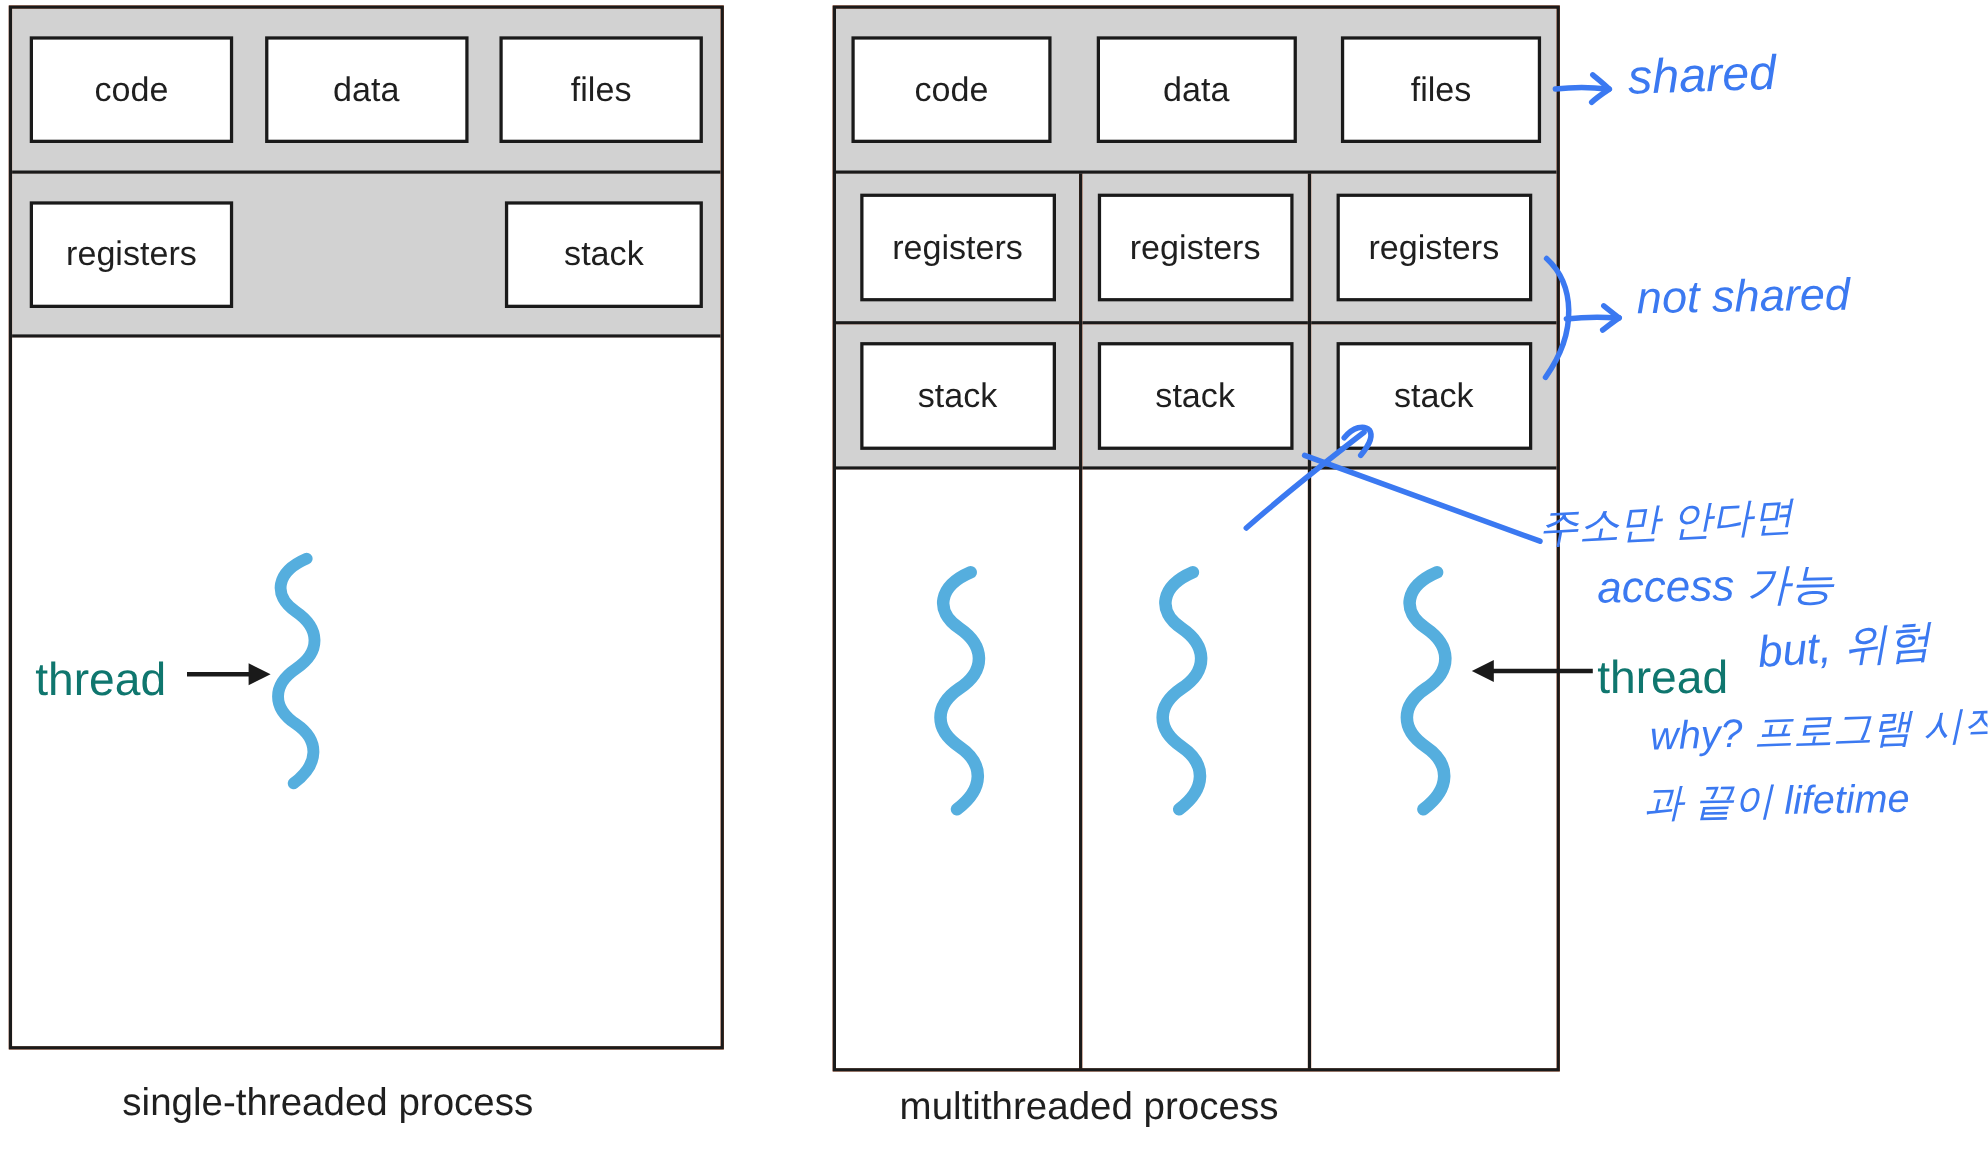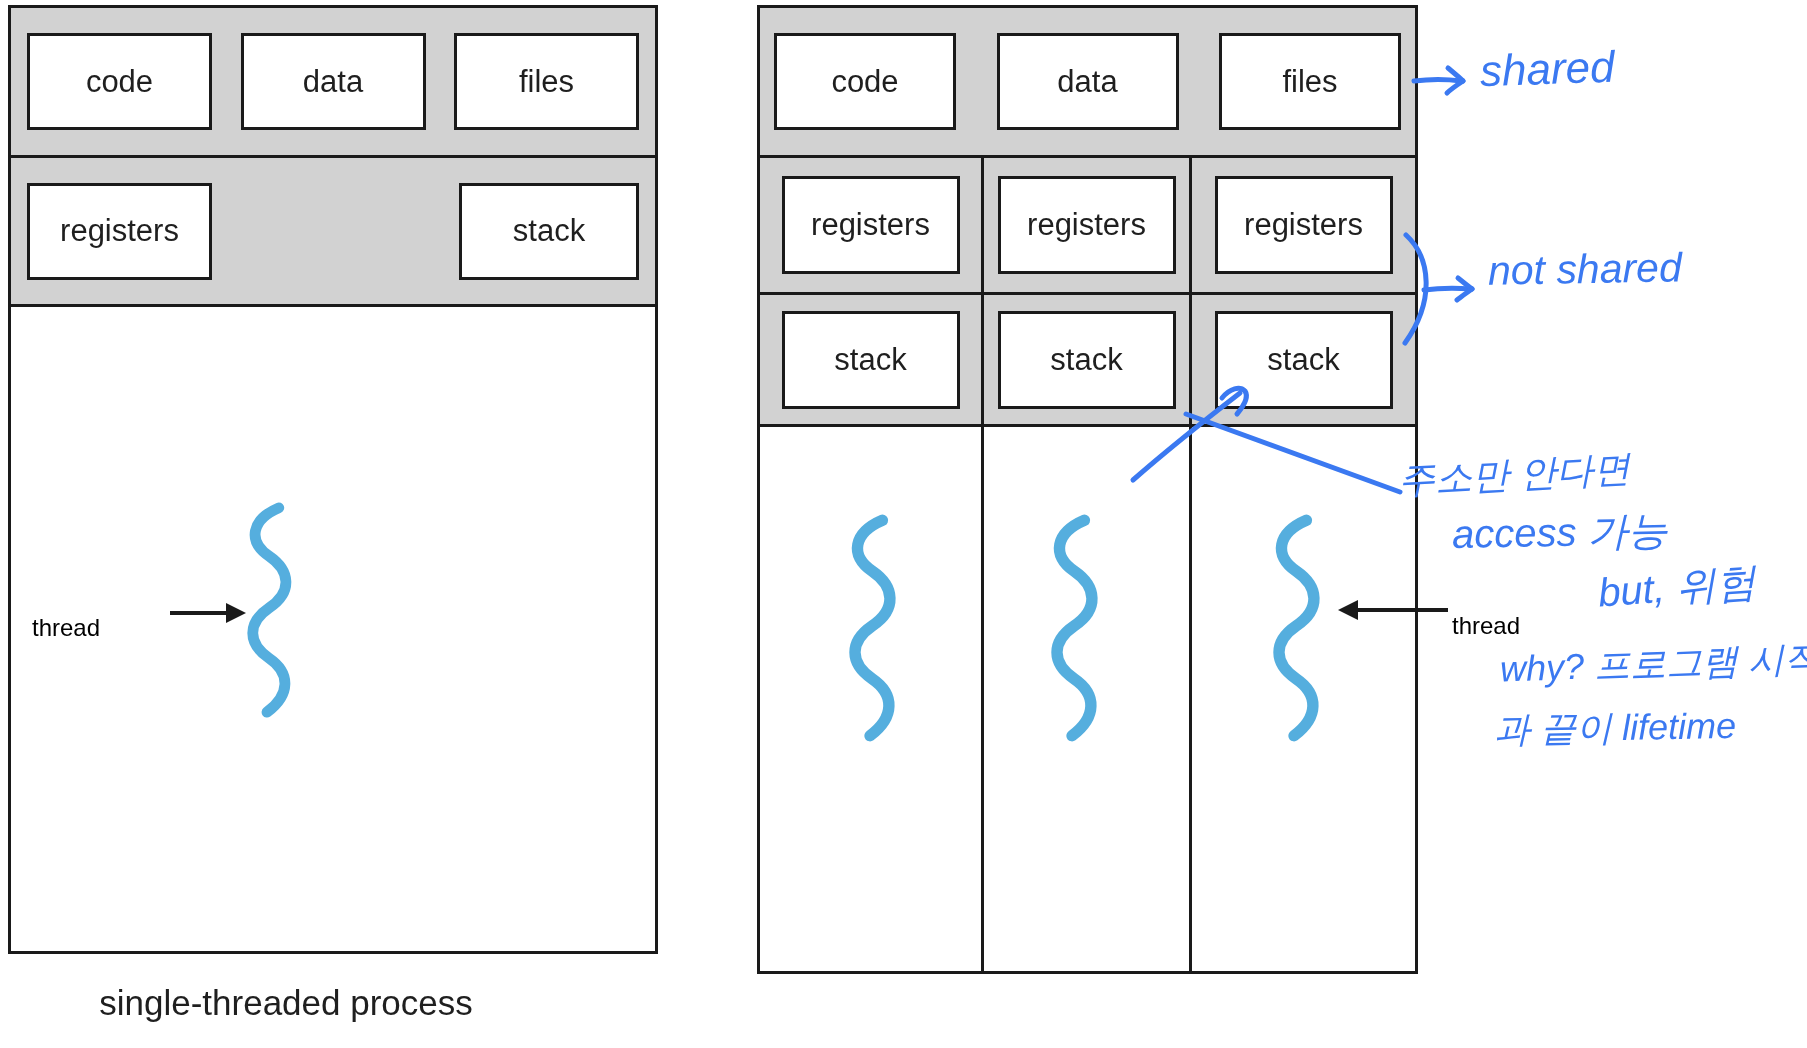--- a/index.html
+++ b/index.html
@@ -18,21 +18,21 @@
   .hbox{width:185px;height:97px;}
   .cols{flex:1;display:flex;}
   .col{display:flex;flex-direction:column;box-sizing:border-box;}
   .col + .col{border-left:3px solid #1a1a1a;}
   .cell-reg{height:134px;border-bottom:3px solid #1a1a1a;display:flex;align-items:center;justify-content:center;}
   .cell-stk{height:129px;border-bottom:3px solid #1a1a1a;display:flex;align-items:center;justify-content:center;}
   .cbox{width:178px;height:98px;}
   .white-rest{flex:1;background:#ffffff;}
 
   .caption{position:absolute;font-size:35px;color:#1f1f1f;text-align:center;width:400px;}
-  .thread-label{position:absolute;font-size:24px;color:#000000;margin-top:20px;}
+  .thread-label{position:absolute;font-size:42px;color:#0f766e;}
 
   
   .ink{position:absolute;color:#3b79f1;font-style:italic;white-space:nowrap;
        font-family:"Liberation Sans",sans-serif;}
   #overlay{position:absolute;left:0;top:0;width:1807px;height:1048px;pointer-events:none;}
   .squig{position:absolute;}
 </style>
 </head>
 <body>
 
@@ -125,21 +125,22 @@
   <svg class="squig" style="left:1043px;top:512px;" width="58" height="232" viewBox="0 0 56 224">
     <path d="M40 8 C12 20 8 42 30 57 C52 72 54 94 30 110 C8 125 8 146 30 161 C52 176 52 198 28 216" fill="none" stroke="#55aede" stroke-width="11" stroke-linecap="round"></path>
   </svg>
   <svg class="squig" style="left:1265px;top:512px;" width="58" height="232" viewBox="0 0 56 224">
     <path d="M40 8 C12 20 8 42 30 57 C52 72 54 94 30 110 C8 125 8 146 30 161 C52 176 52 198 28 216" fill="none" stroke="#55aede" stroke-width="11" stroke-linecap="round"></path>
   </svg>
 
   <div class="thread-label" style="left:32px;top:594px;">thread</div>
   <div class="thread-label" style="left:1452px;top:592px;">thread</div>
 
-  <div class="caption" style="left:86px;top:983px;">single-threaded process</div>
+  <div class="caption" style="left:98px;top:983px;">single-threaded process</div>
+  <div class="caption" style="left:790px;top:986px;">multithreaded process</div>
 
   <div class="ink" style="left:1480px;top:44px;font-size:44px;transform:rotate(-2deg);">shared</div>
   <div class="ink" style="left:1488px;top:246px;font-size:41px;transform:rotate(-1deg);">not shared</div>
   <div class="ink" style="left:1398px;top:450px;font-size:37px;transform:rotate(-3deg);">주소만 안다면</div>
   <div class="ink" style="left:1452px;top:505px;font-size:40px;transform:rotate(-1deg);">access 가능</div>
   <div class="ink" style="left:1598px;top:560px;font-size:40px;transform:rotate(-4deg);">but, 위험</div>
   <div class="ink" style="left:1500px;top:640px;font-size:36px;transform:rotate(-2deg);">why? 프로그램 시작</div>
   <div class="ink" style="left:1494px;top:704px;font-size:36px;transform:rotate(-1deg);">과 끝이 lifetime</div>
 
   <svg id="overlay">

